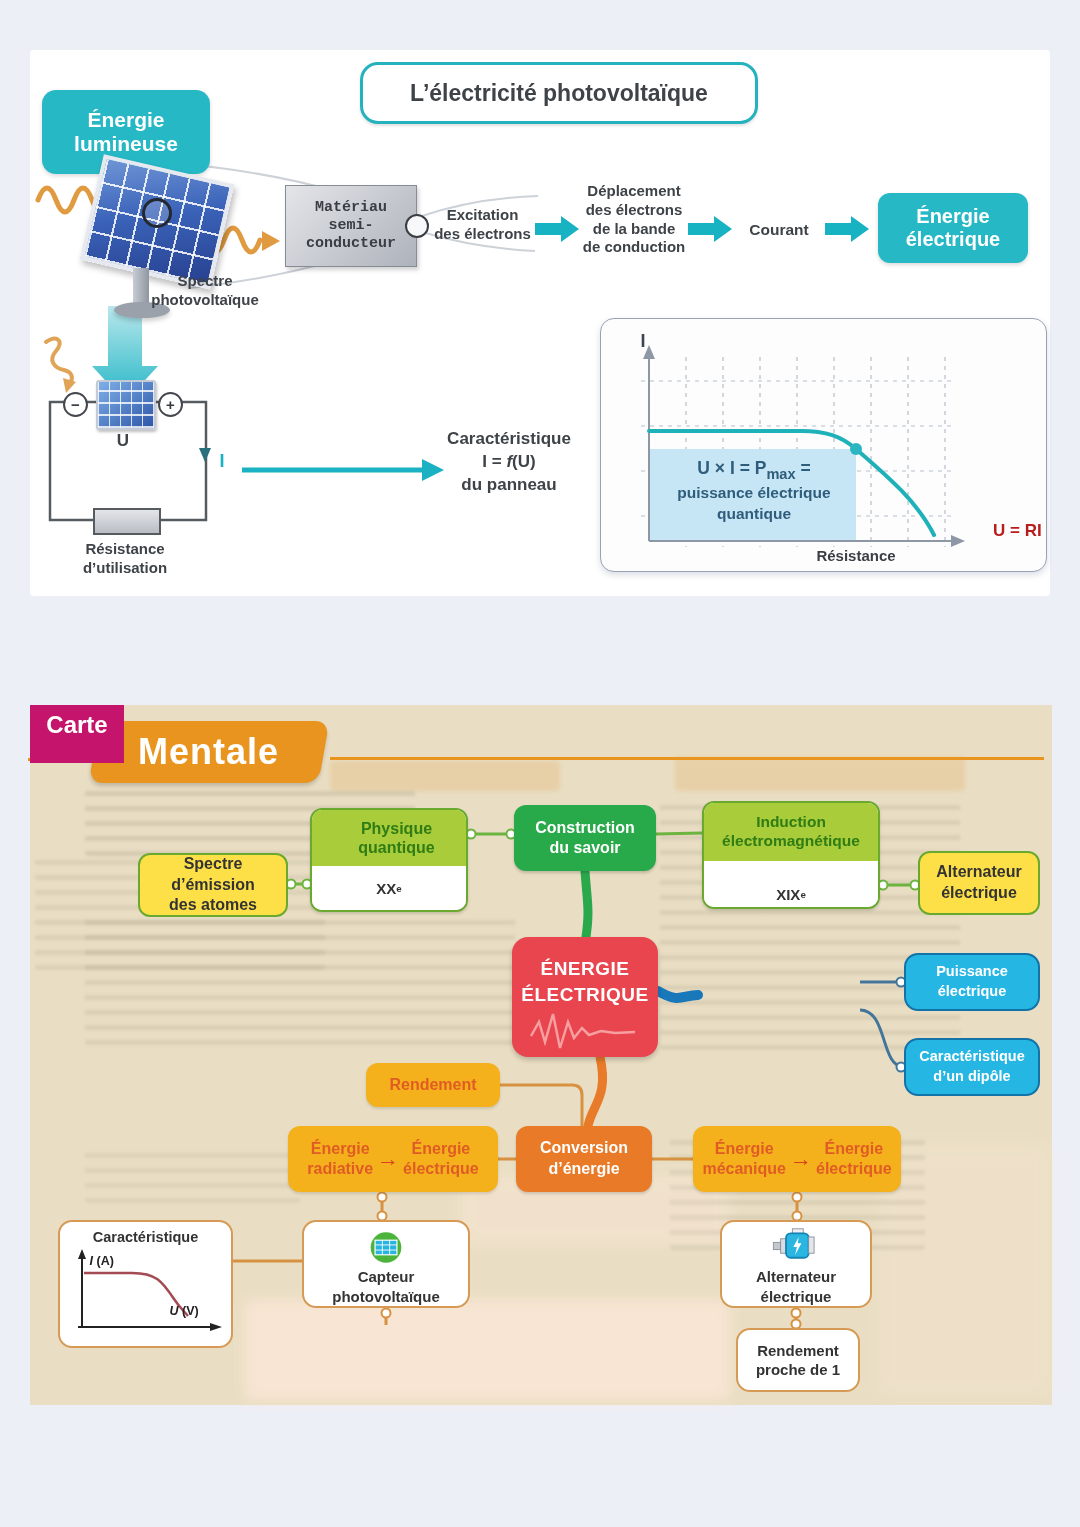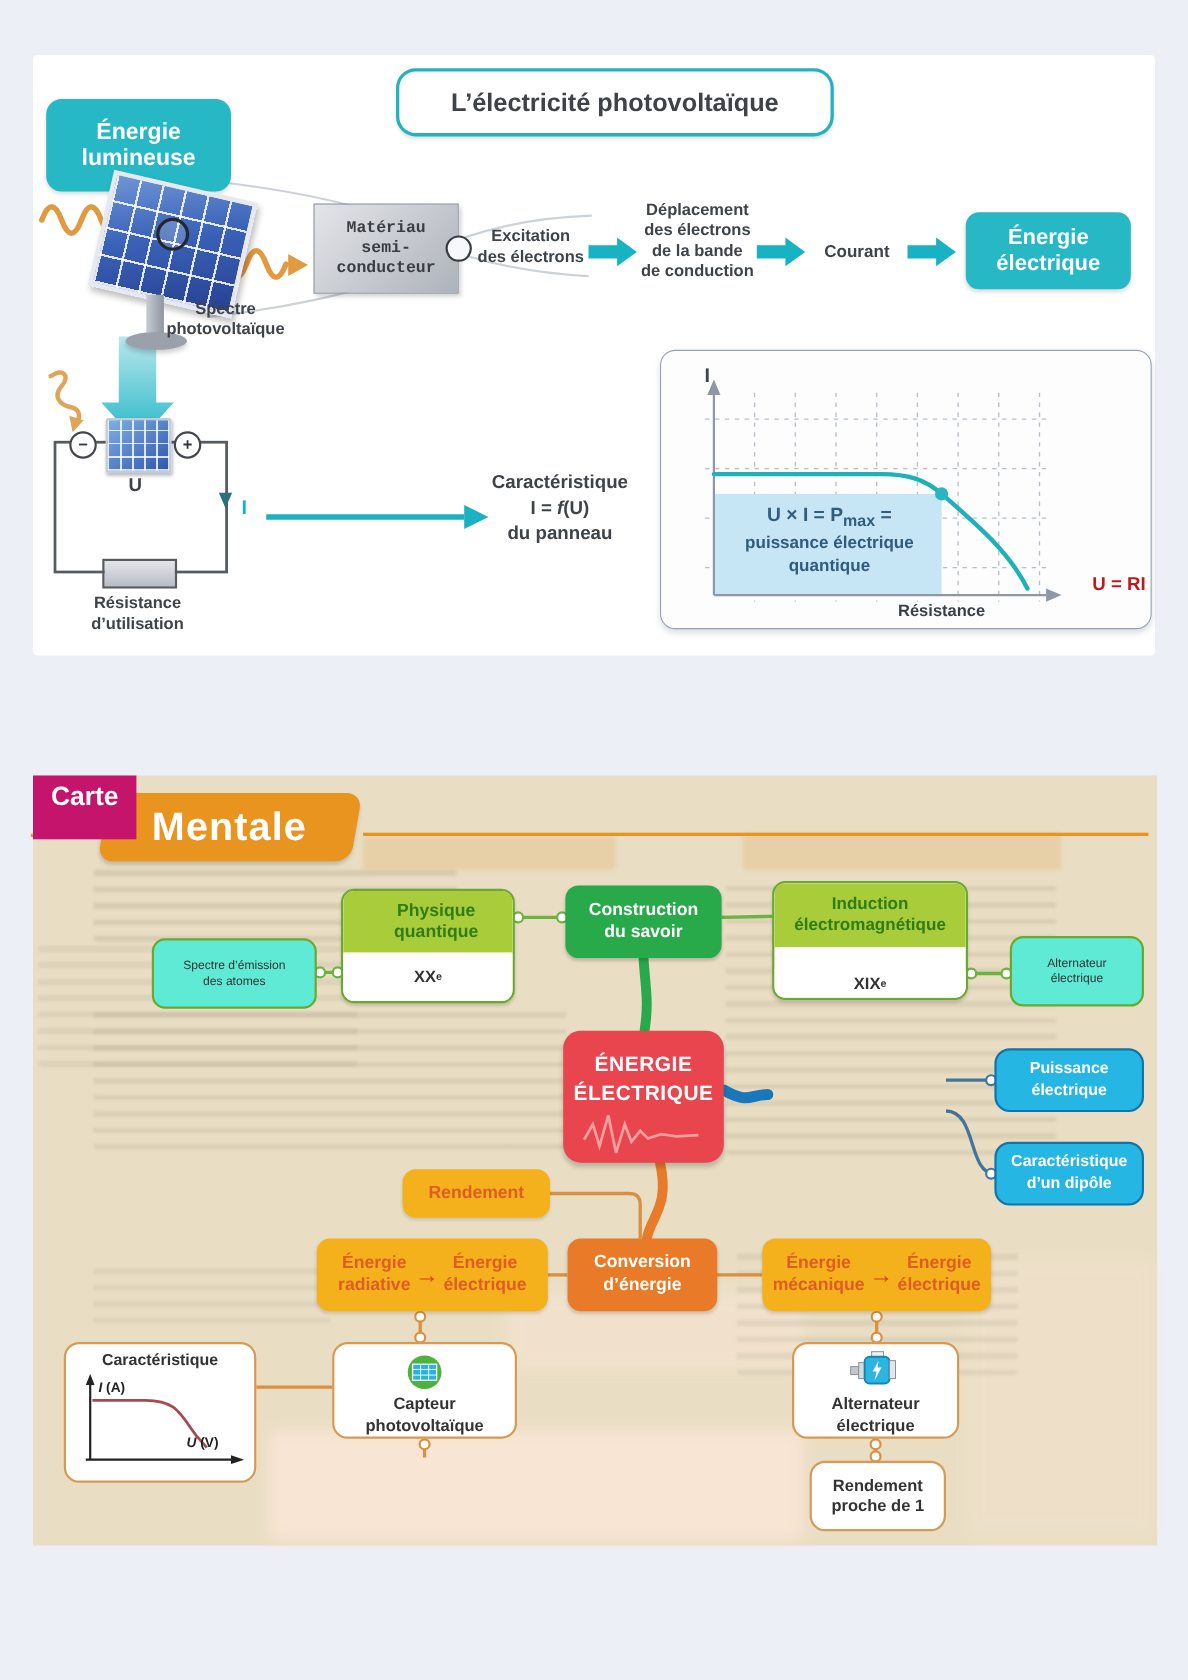--- a/index.html
+++ b/index.html
@@ -37,21 +37,21 @@
   .patch{position:absolute;background:#f8e5d4;filter:blur(7px);}
   .obar{position:absolute;background:rgba(225,150,60,.20);filter:blur(2px);border-radius:4px;}
   #badge-carte{position:absolute;left:0;top:0;width:94px;height:58px;background:#c4146b;color:#fff;font-size:24px;font-weight:bold;display:flex;align-items:flex-start;justify-content:center;padding-top:6px;box-sizing:border-box;z-index:6;}
   #badge-mentale{position:absolute;left:64px;top:16px;width:230px;height:62px;background:#e8941f;border-radius:14px;transform:skewX(-10deg);box-shadow:0 3px 4px rgba(0,0,0,.18);z-index:5;display:flex;align-items:center;justify-content:center;}
   #badge-mentale span{transform:skewX(10deg);color:#fff;font-size:36px;font-weight:bold;letter-spacing:1px;}
   .mm{position:absolute;z-index:4;box-sizing:border-box;display:flex;align-items:center;justify-content:center;text-align:center;font-weight:bold;}
   .mm-green{background:#28a94a;border-radius:12px;color:#fff;font-size:16px;line-height:1.25;box-shadow:0 2px 3px rgba(0,0,0,.18);}
   .mm-lime{border:2.5px solid #6aa92f;border-radius:12px;overflow:hidden;background:#fff;flex-direction:column;align-items:stretch;box-shadow:0 2px 3px rgba(0,0,0,.15);}
   .mm-lime .hd{background:#a8cc3a;color:#2f7d14;font-size:16px;line-height:1.2;display:flex;align-items:center;justify-content:center;flex:0 0 auto;}
   .mm-lime .sb{background:#fff;color:#333;font-size:15px;display:flex;align-items:center;justify-content:center;font-weight:bold;}
-  .mm-wgreen{background:#5eead4;border:2.5px solid #6aa92f;border-radius:12px;color:#333;font-size:11px;line-height:1.3;font-weight:normal;}
+  .mm-wgreen{background:#fde047;border:2.5px solid #6aa92f;border-radius:12px;color:#333;font-size:16px;line-height:1.3;font-weight:bold;}
   .mm-red{background:#e8454e;border-radius:16px;color:#fff;font-size:19px;letter-spacing:.5px;line-height:1.35;flex-direction:column;box-shadow:0 3px 5px rgba(0,0,0,.2);}
   .mm-blue{background:#1878ba;border-radius:16px;color:#fff;font-size:15.5px;line-height:1.3;box-shadow:0 3px 5px rgba(0,0,0,.2);}
   .mm-cyan{background:#26b6e3;border:2.5px solid #1273a8;border-radius:14px;color:#fff;font-size:14.5px;line-height:1.35;}
   .mm-amber{background:#f4b11c;border-radius:12px;color:#e05c24;font-size:16px;line-height:1.25;box-shadow:0 2px 3px rgba(0,0,0,.12);}
   .mm-orange{background:#e87a28;border-radius:12px;color:#fff;font-size:16px;line-height:1.3;box-shadow:0 2px 3px rgba(0,0,0,.15);}
   .mm-worange{background:#fff;border:2.5px solid #d79a55;border-radius:14px;color:#333;font-size:15px;line-height:1.3;}
   .conv-arrow{color:#d8401f;font-size:22px;font-weight:bold;margin:0 4px;line-height:1;}
   .conv-col{display:flex;flex-direction:row;align-items:center;justify-content:center;}
   sup{font-size:.65em;}
   svg{display:block;}

